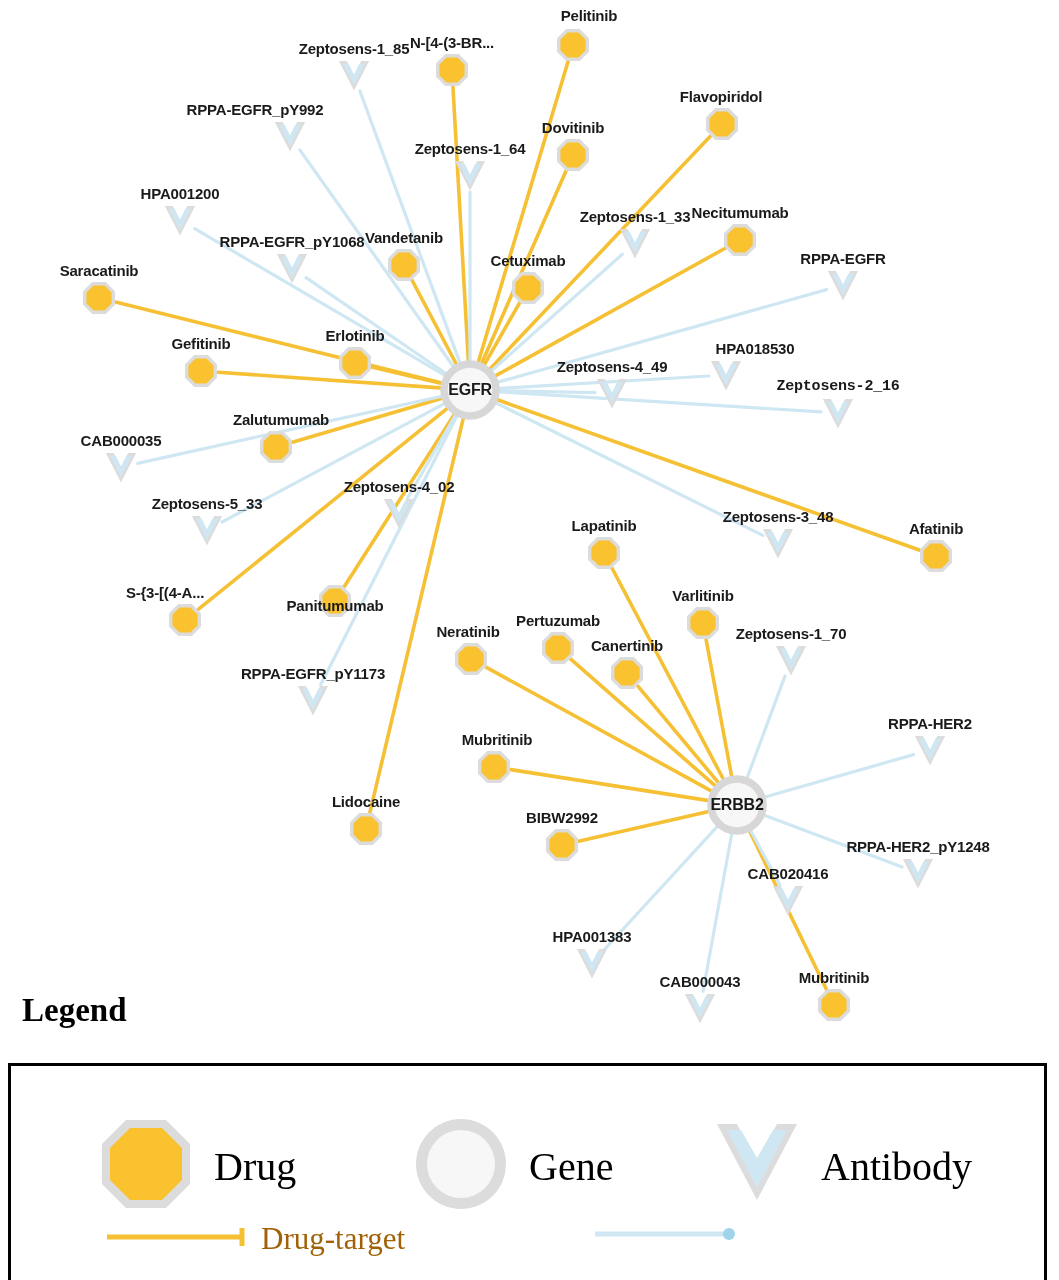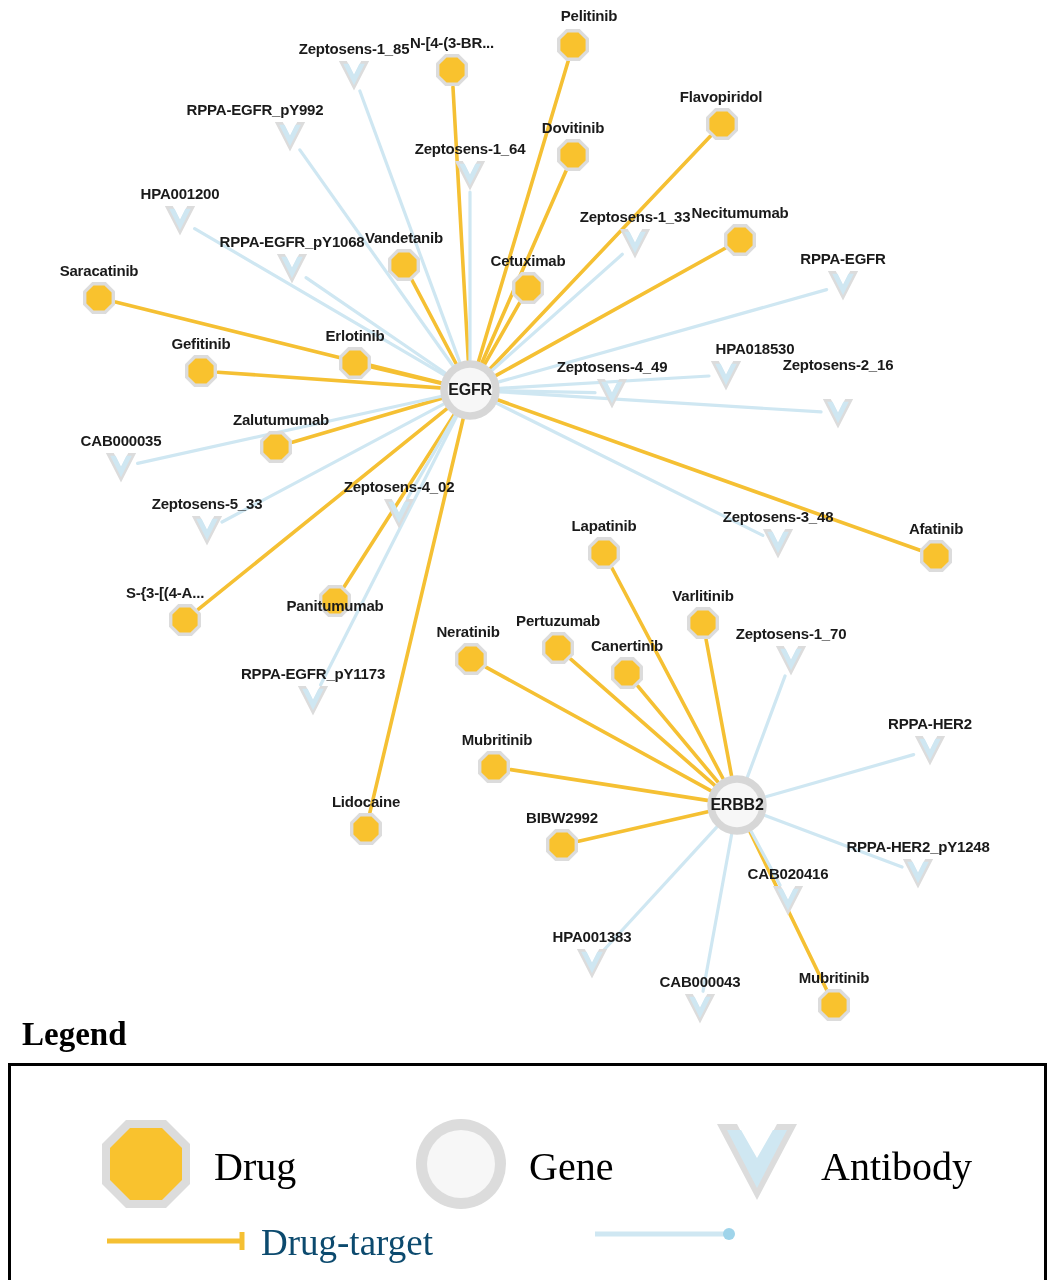--- a/index.html
+++ b/index.html
@@ -46,21 +46,20 @@
 
   
   #legend-title {
     position: absolute;
     left: 22px;
     top: 992px;
     font-family: "Liberation Serif", serif;
     font-size: 33px;
     font-weight: bold;
     color: #000;
-    margin-top: 24px;
   }
   #legend-box {
     position: absolute;
     left: 8px;
     top: 1043px;
     width: 1039px;
     height: 222px;
     border: 3px solid #000;
     box-sizing: border-box;
     background: #fff;
@@ -72,22 +71,22 @@
     align-items: center;
   }
   .legend-text {
     font-family: "Liberation Serif", serif;
     font-size: 40px;
     color: #000;
     margin-left: 18px;
   }
   .legend-text-sm {
     font-family: "Liberation Serif", serif;
-    font-size: 37px;
-    color: #0c4a6e;
+    font-size: 31px;
+    color: #a16207;
     margin-left: 8px;
   }
 </style>
 </head>
 <body>
 
 <div id="network">
   <svg id="edges" width="1059" height="1010">
       <line x1="568.1367489957207" y1="61.289530062877105" x2="478.58220765461044" y2="361.2537704772757" stroke="#f5c033" stroke-width="3.6" stroke-linecap="round"></line>
       <line x1="452.9547407631641" y1="86.97316912291728" x2="468.31516335912215" y2="360.04734860661654" stroke="#f5c033" stroke-width="3.6" stroke-linecap="round"></line>
@@ -438,21 +437,21 @@
       <div class="node-label" style="left: 834px; top: 977px;">Mubritinib</div>
       <div class="node-label" style="left: 354px; top: 48px;">Zeptosens-1_85</div>
       <div class="node-label" style="left: 255px; top: 109px;">RPPA-EGFR_pY992</div>
       <div class="node-label" style="left: 470px; top: 148px;">Zeptosens-1_64</div>
       <div class="node-label" style="left: 180px; top: 193px;">HPA001200</div>
       <div class="node-label" style="left: 635px; top: 216px;">Zeptosens-1_33</div>
       <div class="node-label" style="left: 292px; top: 241px;">RPPA-EGFR_pY1068</div>
       <div class="node-label" style="left: 843px; top: 258px;">RPPA-EGFR</div>
       <div class="node-label" style="left: 612px; top: 366px;">Zeptosens-4_49</div>
       <div class="node-label" style="left: 755px; top: 348px;">HPA018530</div>
-      <div class="node-label" style="left: 838px; top: 364px;">Zeptosens-2_16</div>
+      <div class="node-label" style="left: 838px; top: 386px; font-family: Liberation Mono, monospace;">Zeptosens-2_16</div>
       <div class="node-label" style="left: 121px; top: 440px;">CAB000035</div>
       <div class="node-label" style="left: 399px; top: 486px;">Zeptosens-4_02</div>
       <div class="node-label" style="left: 207px; top: 503px;">Zeptosens-5_33</div>
       <div class="node-label" style="left: 778px; top: 516px;">Zeptosens-3_48</div>
       <div class="node-label" style="left: 791px; top: 633px;">Zeptosens-1_70</div>
       <div class="node-label" style="left: 313px; top: 673px;">RPPA-EGFR_pY1173</div>
       <div class="node-label" style="left: 930px; top: 723px;">RPPA-HER2</div>
       <div class="node-label" style="left: 918px; top: 846px;">RPPA-HER2_pY1248</div>
       <div class="node-label" style="left: 788px; top: 873px;">CAB020416</div>
       <div class="node-label" style="left: 592px; top: 936px;">HPA001383</div>

